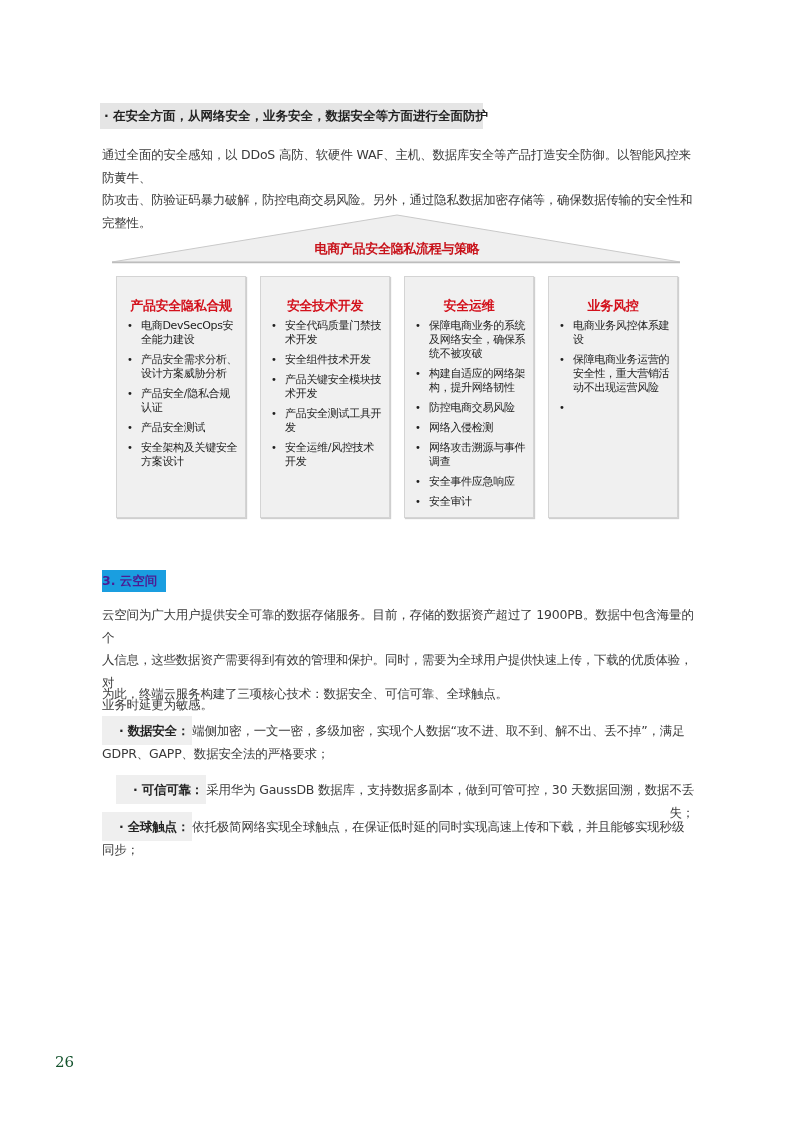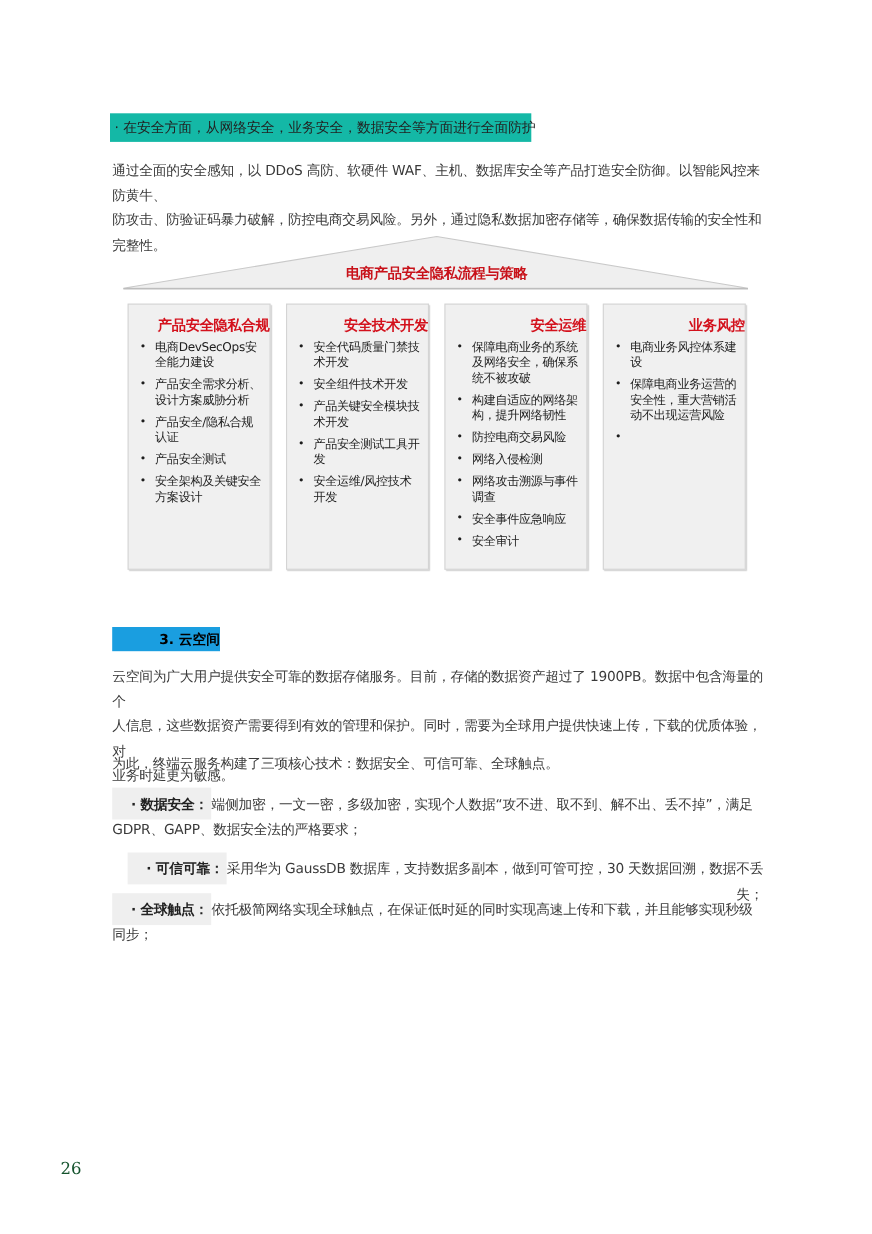--- a/index.html
+++ b/index.html
@@ -3,51 +3,51 @@
 <meta charset="utf-8">
 <style>
   html, body { margin: 0; padding: 0; }
   body {
     width: 793px; height: 1122px; position: relative; background: #ffffff;
     font-family: "DejaVu Sans", "Liberation Sans", sans-serif; color: #333333;
     overflow: hidden;
   }
   .abs { position: absolute; }
   .section-bar {
-    left: 100px; top: 103px; width: 383px; height: 26px; background: #14b8a6;
-    font-size: 12.5px; font-weight: normal; color: #222; line-height: 26px;
+    left: 100px; top: 103px; width: 383px; height: 26px; background: #e5e5e5;
+    font-size: 12.5px; font-weight: bold; color: #222; line-height: 26px;
     padding-left: 4px; box-sizing: border-box; white-space: nowrap;
   }
   .para {
     left: 102px; width: 592px; font-size: 12.5px; line-height: 22.5px; color: #3a3a3a;
     letter-spacing: -0.2px;
   }
   .roof { left: 112px; top: 210px; width: 570px; height: 56px; }
   .roof-title {
     left: 112px; width: 570px; top: 240px; text-align: center;
     font-size: 13px; font-weight: bold; color: #c8121a; letter-spacing: -0.3px;
   }
   .box {
     top: 276px; width: 130px; height: 242px; background: #f0f0f0;
     border: 1px solid #d4d4d4; box-shadow: 1px 1px 1px #cfcfcf; box-sizing: border-box;
   }
   .box-title {
-    text-align: right; font-size: 13px; font-weight: bold; color: #d3111c;
-    margin-top: 10px; margin-bottom: 4px; letter-spacing: -0.3px;
+    text-align: center; font-size: 13px; font-weight: bold; color: #d3111c;
+    margin-top: 20px; margin-bottom: 4px; letter-spacing: -0.3px;
   }
   .box ul { list-style: none; margin: 0; padding: 0 6px 0 10px; }
   .box li {
     position: relative; padding-left: 14px; font-size: 11px; line-height: 14px;
     color: #1d1d1d; margin-bottom: 6px; letter-spacing: -0.3px;
   }
   .box li .bullet { position: absolute; left: 0; top: 0; font-size: 10px; }
   .badge {
-    left: 102px; top: 570px; width: 98px; height: 22px; background: #1a9ee0;
-    color: #000000; font-size: 12.5px; font-weight: bold; line-height: 22px;
-    text-align: right;
+    left: 102px; top: 570px; width: 64px; height: 22px; background: #1a9ee0;
+    color: #4c1d95; font-size: 12.5px; font-weight: bold; line-height: 22px;
+    text-align: left;
   }
   .label-chip {
     background: #efefef; font-weight: bold; color: #222; padding: 7px 3px 7px 17px;
   }
   .page-num {
     left: 55px; top: 1053px; font-family: "DejaVu Serif", "Liberation Serif", serif;
     font-size: 15px; color: #14532d;
   }
 </style>
 </head>

